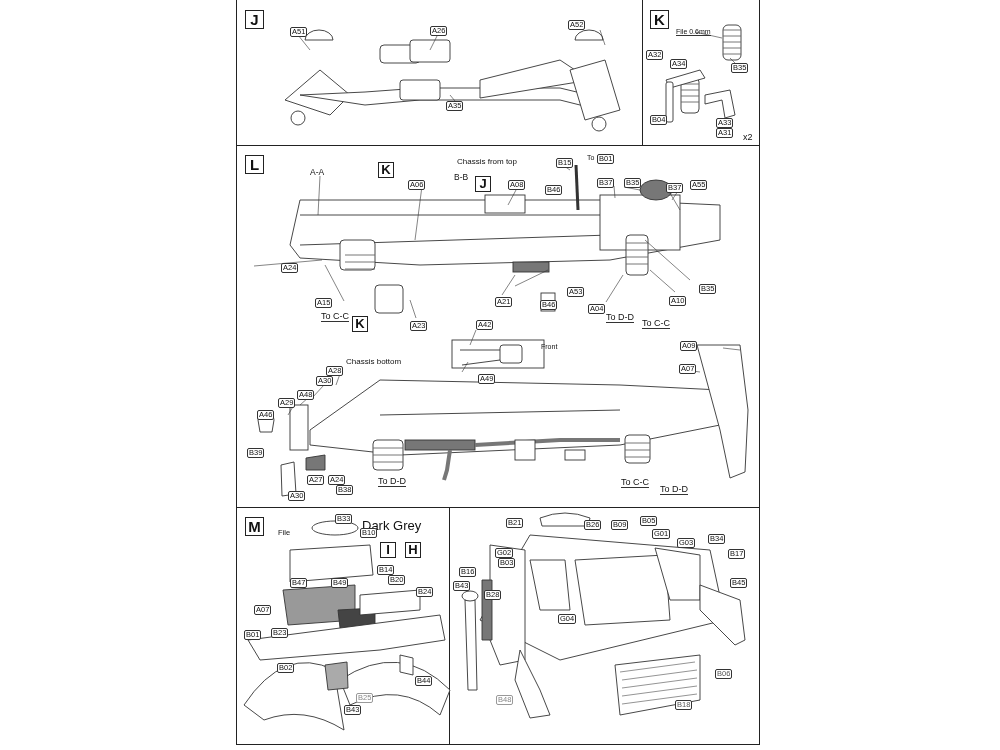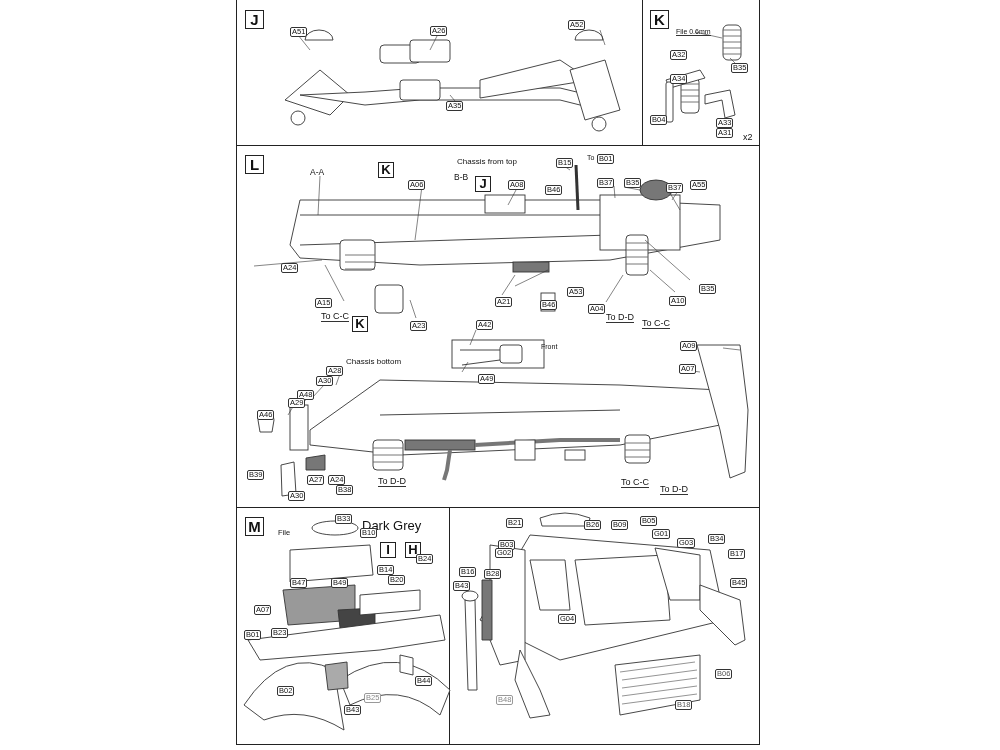--- a/index.html
+++ b/index.html
@@ -133,22 +133,22 @@
 </svg>
 
 <div class="sec" style="left:245px;top:10px">J</div>
 <div class="lbl" style="left:290px;top:27px">A51</div>
 <div class="lbl" style="left:430px;top:26px">A26</div>
 <div class="lbl" style="left:568px;top:20px">A52</div>
 <div class="lbl" style="left:446px;top:101px">A35</div>
 
 <div class="sec" style="left:650px;top:10px">K</div>
 <div class="txt" style="left:676px;top:28px;font-size:7px;border-bottom:0.6px solid #333">File 0.6mm</div>
-<div class="lbl" style="left:670px;top:50px">A32</div>
-<div class="lbl" style="left:670px;top:74px">A34</div>
+<div class="lbl" style="left:646px;top:50px">A32</div>
+<div class="lbl" style="left:670px;top:59px">A34</div>
 <div class="lbl" style="left:731px;top:63px">B35</div>
 <div class="lbl" style="left:650px;top:115px">B04</div>
 <div class="lbl" style="left:716px;top:118px">A33</div>
 <div class="lbl" style="left:716px;top:128px">A31</div>
 <div class="txt" style="left:743px;top:132px;font-size:9px">x2</div>
 
 <div class="sec" style="left:245px;top:155px">L</div>
 <div class="ref" style="left:378px;top:162px">K</div>
 <div class="ref" style="left:475px;top:176px">J</div>
 <div class="ref" style="left:352px;top:316px">K</div>
@@ -181,64 +181,64 @@
 <div class="to" style="left:642px;top:318px">To C-C</div>
 
 <div class="lbl" style="left:476px;top:320px">A42</div>
 <div class="lbl" style="left:478px;top:374px">A49</div>
 <div class="txt" style="left:541px;top:343px;font-size:7px">Front</div>
 
 <div class="txt" style="left:346px;top:357px">Chassis bottom</div>
 <div class="lbl" style="left:326px;top:366px">A28</div>
 <div class="lbl" style="left:316px;top:376px">A30</div>
 <div class="lbl" style="left:297px;top:390px">A48</div>
-<div class="lbl" style="left:288px;top:398px">A29</div>
+<div class="lbl" style="left:278px;top:398px">A29</div>
 <div class="lbl" style="left:257px;top:410px">A46</div>
-<div class="lbl" style="left:247px;top:470px">B39</div>
+<div class="lbl" style="left:247px;top:448px">B39</div>
 <div class="lbl" style="left:307px;top:475px">A27</div>
 <div class="lbl" style="left:328px;top:475px">A24</div>
 <div class="lbl" style="left:336px;top:485px">B38</div>
 <div class="lbl" style="left:288px;top:491px">A30</div>
 <div class="lbl" style="left:679px;top:364px">A07</div>
 <div class="lbl" style="left:680px;top:341px">A09</div>
 
 <div class="to" style="left:378px;top:476px">To D-D</div>
 <div class="to" style="left:621px;top:477px">To C-C</div>
 <div class="to" style="left:660px;top:484px">To D-D</div>
 
 <div class="sec" style="left:245px;top:517px">M</div>
 <div class="ref" style="left:380px;top:542px">I</div>
 <div class="ref" style="left:405px;top:542px">H</div>
 <div class="txt" style="left:278px;top:528px;font-size:7.5px">File</div>
 <div class="txt" style="left:362px;top:518px;font-size:13px">Dark Grey</div>
 <div class="lbl" style="left:335px;top:514px">B33</div>
 <div class="lbl" style="left:360px;top:528px">B10</div>
 <div class="lbl" style="left:377px;top:565px">B14</div>
 <div class="lbl" style="left:388px;top:575px">B20</div>
-<div class="lbl" style="left:416px;top:554px">B24</div>
+<div class="lbl" style="left:416px;top:587px">B24</div>
 <div class="lbl" style="left:290px;top:578px">B47</div>
 <div class="lbl" style="left:331px;top:578px">B49</div>
 <div class="lbl" style="left:254px;top:605px">A07</div>
 <div class="lbl" style="left:271px;top:628px">B23</div>
 <div class="lbl" style="left:244px;top:630px">B01</div>
 <div class="lbl" style="left:415px;top:676px">B44</div>
-<div class="lbl" style="left:277px;top:686px">B02</div>
+<div class="lbl" style="left:277px;top:663px">B02</div>
 <div class="lbl" style="left:344px;top:705px">B43</div>
-<div class="lbl" style="left:364px;top:693px;color:#888;border-color:#999">B25</div>
+<div class="lbl" style="left:356px;top:693px;color:#888;border-color:#999">B25</div>
 
 <div class="lbl" style="left:506px;top:518px">B21</div>
 <div class="lbl" style="left:584px;top:520px">B26</div>
 <div class="lbl" style="left:611px;top:520px">B09</div>
 <div class="lbl" style="left:640px;top:516px">B05</div>
 <div class="lbl" style="left:652px;top:529px">G01</div>
 <div class="lbl" style="left:677px;top:538px">G03</div>
 <div class="lbl" style="left:708px;top:534px">B34</div>
 <div class="lbl" style="left:728px;top:549px">B17</div>
-<div class="lbl" style="left:498px;top:540px">B03</div>
+<div class="lbl" style="left:498px;top:558px">B03</div>
 <div class="lbl" style="left:495px;top:548px">G02</div>
-<div class="lbl" style="left:484px;top:569px">B28</div>
+<div class="lbl" style="left:484px;top:590px">B28</div>
 <div class="lbl" style="left:459px;top:567px">B16</div>
 <div class="lbl" style="left:453px;top:581px">B43</div>
 <div class="lbl" style="left:730px;top:578px">B45</div>
 <div class="lbl" style="left:558px;top:614px">G04</div>
 <div class="lbl" style="left:715px;top:669px;color:#555">B06</div>
 <div class="lbl" style="left:496px;top:695px;color:#888;border-color:#999">B48</div>
 <div class="lbl" style="left:675px;top:700px;color:#555">B18</div>
 
 </body></html>

